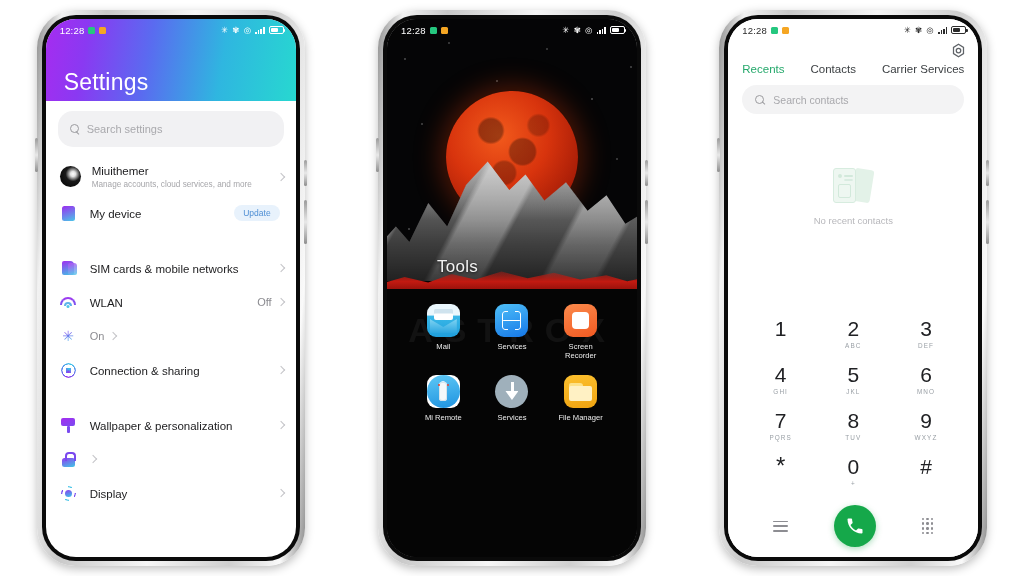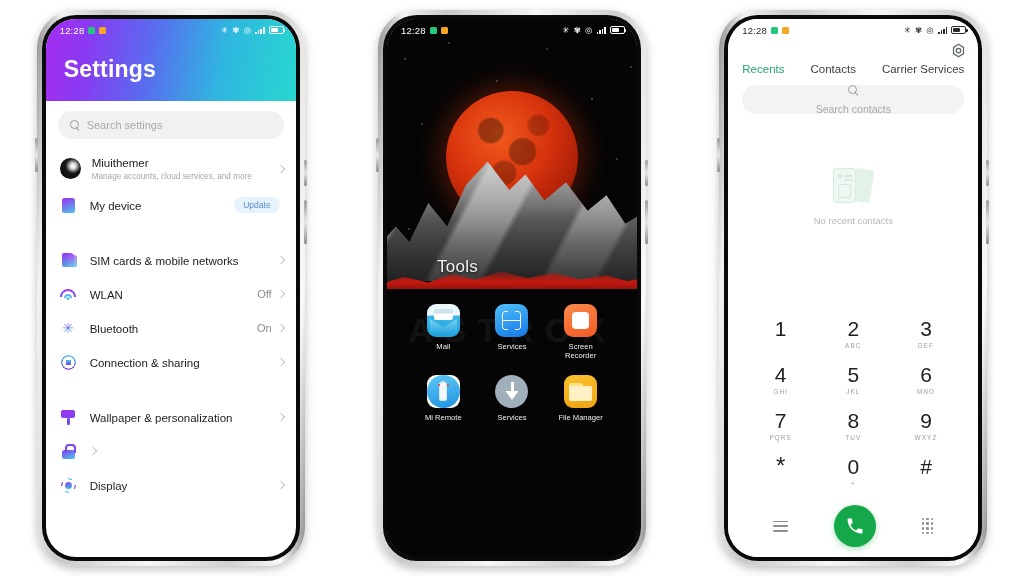--- a/index.html
+++ b/index.html
@@ -86,26 +86,26 @@
 
   
   .settings-hero {
     background: linear-gradient(100deg,#a82bf0 0%,#8a39f2 18%,#5a6bf0 42%,#2fb6e0 70%,#27d8d0 100%);
     height: 104px;
     margin-top: -22px;
     padding: 22px 0 0 0;
     position: relative;
   }
   .settings-title {
-    position: absolute; left: 18px; bottom: 18px;
-    color: #fff; font-size: 23px; font-weight: 700; letter-spacing: .2px;
+    position: absolute; left: 18px; bottom: 5px;
+    color: #fff; font-size: 23px; font-weight: 400; letter-spacing: .2px;
   }
   .search-pill {
     margin: 10px 12px 4px;
-    height: 28px; border-radius: 15px;
+    height: 36px; border-radius: 15px;
     background: #f1f1f3;
     display: flex; align-items: center; gap: 7px;
     padding: 0 12px;
   }
   .search-pill .ph { color: #a9a9ad; font-size: 11px; }
   .mag { width: 10px; height: 10px; position: relative; flex: none; }
   .mag::before {
     content:""; position:absolute; left:0; top:0;
     width:7px; height:7px; border:1.3px solid #9b9b9f; border-radius:50%;
   }
@@ -285,21 +285,21 @@
   .dialer { height: 100%; background: #fff; position: relative; display: flex; flex-direction: column; }
   .dialer .statusbar { color: #2b2b2b; }
   .dial-top { position: relative; padding: 0 14px; }
   .gear-btn { position: absolute; right: 12px; top: 2px; width: 15px; height: 15px; }
   .gear-btn svg { display: block; }
   .dial-tabs { display: flex; gap: 26px; align-items: baseline; padding: 22px 0 10px; }
   .dial-tab { font-size: 11.5px; color: #3c4043; }
   .dial-tab.active { color: #26a96c; }
   .contact-search {
     height: 29px; border-radius: 15px; background: #f3f3f4;
-    display: flex; align-items: center; gap: 8px; padding: 0 13px; flex-direction: column;
+    display: flex; align-items: center; gap: 8px; padding: 0 13px;
   }
   .contact-search .ph { font-size: 10.5px; color: #a8a8ac; }
   .empty-state { flex: 1; display: flex; flex-direction: column; align-items: center; justify-content: center; gap: 8px; padding-bottom: 28px; }
   .empty-art { width: 44px; height: 40px; position: relative; }
   .card-a { position:absolute; left:22px; top:2px; width:19px; height:33px; border-radius:3px;
     background:#e3f2e8; transform: rotate(9deg); }
   .card-b { position:absolute; left:2px; top:1px; width:23px; height:35px; border-radius:3px;
     background:#eef7f1; border:1.4px solid #d7ecdf; }
   .card-b::before { content:""; position:absolute; left:4px; top:5px; width:4px; height:4px; border-radius:50%; background:#d2e9db; }
   .card-b::after { content:""; position:absolute; left:10px; top:6px; width:9px; height:2px; border-radius:1px; background:#d2e9db;
@@ -407,23 +407,20 @@
               <span class="set-texts">
                 <span class="set-label">WLAN</span>
               </span>
               <span class="set-val">Off</span>
               <span class="chev"></span>
             </div>
             <div class="set-row">
               <span class="set-ico">
                   <span class="ic-bt">✳</span>
                 </span>
-              <span class="set-texts">
-                <span class="set-label">Bluetooth</span>
-              </span>
               <span class="set-val">On</span>
               <span class="chev"></span>
             </div>
             <div class="set-row">
               <span class="set-ico">
                   <span class="ic-conn"></span>
                 </span>
               <span class="set-texts">
                 <span class="set-label">Connection &amp; sharing</span>
               </span>

